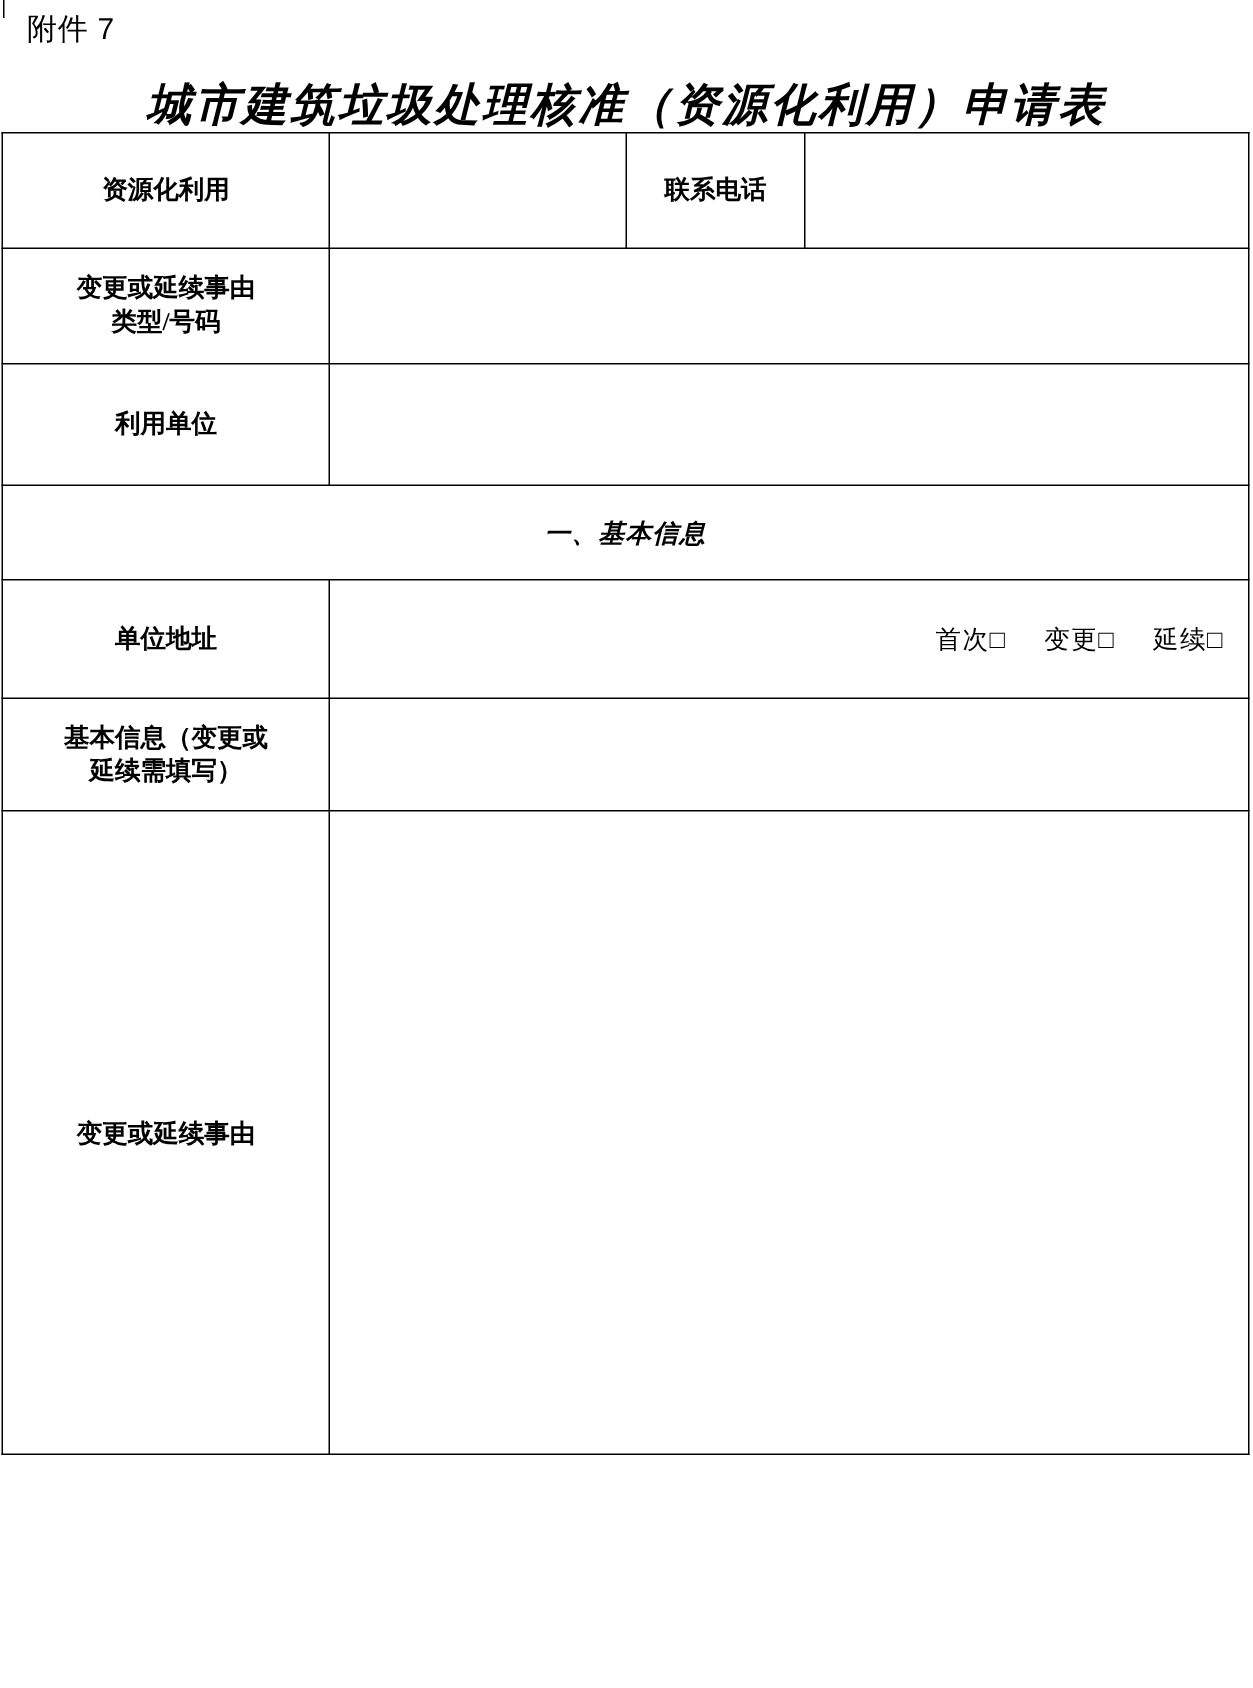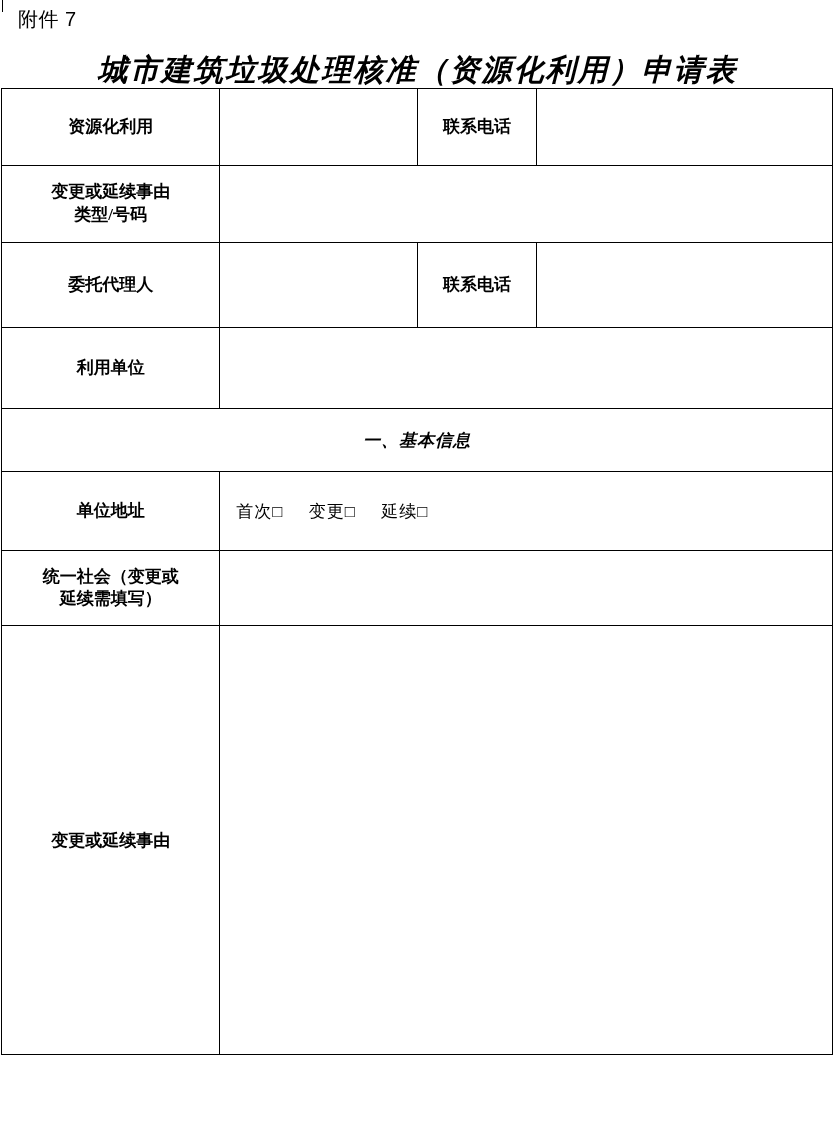--- a/index.html
+++ b/index.html
@@ -79,21 +79,21 @@
     text-align: left;
   }
   .section-row td {
     text-align: center;
     font-weight: bold;
     font-size: 18px;
     letter-spacing: 1px;
     font-style: italic;
   }
   .checks {
-    text-align: left;
+    text-align: right;
     font-size: 17px;
     letter-spacing: 1px;
   }
   .checks .opt {
     margin: 0 10px;
   }
   .big-cell {
     height: 420px;
     vertical-align: middle;
   }
@@ -127,42 +127,36 @@
         <td class="val"></td>
         <td class="lbl">联系电话</td>
         <td class="val"></td>
       </tr>
       <tr>
         <td class="lbl" style="height:68px;white-space:pre-line">变更或延续事由
 类型/号码</td>
         <td class="val" colspan="3"></td>
       </tr>
       <tr>
-        <td class="lbl" style="height:76px">委托代理人</td>
-        <td class="val"></td>
-        <td class="lbl">联系电话</td>
-        <td class="val"></td>
-      </tr>
-      <tr>
         <td class="lbl" style="height:72px">利用单位</td>
         <td class="val" colspan="3"></td>
       </tr>
       <tr class="section-row">
         <td colspan="4" style="height:54px">一、基本信息</td>
       </tr>
       <tr>
         <td class="lbl" style="height:70px">单位地址</td>
         <td class="checks" colspan="3">
           <span class="opt">首次□</span>
           <span class="opt">变更□</span>
           <span class="opt">延续□</span>
         </td>
       </tr>
       <tr>
-        <td class="lbl-sm" style="height:66px;white-space:pre-line">统一社会（变更或
+        <td class="lbl-sm" style="height:66px;white-space:pre-line">基本信息（变更或
 延续需填写）</td>
         <td class="val" colspan="3"></td>
       </tr>
       <tr>
         <td class="big-label big-cell">变更或延续事由</td>
         <td class="val big-cell" colspan="3"></td>
       </tr>
     </tbody>
   </table>
 

